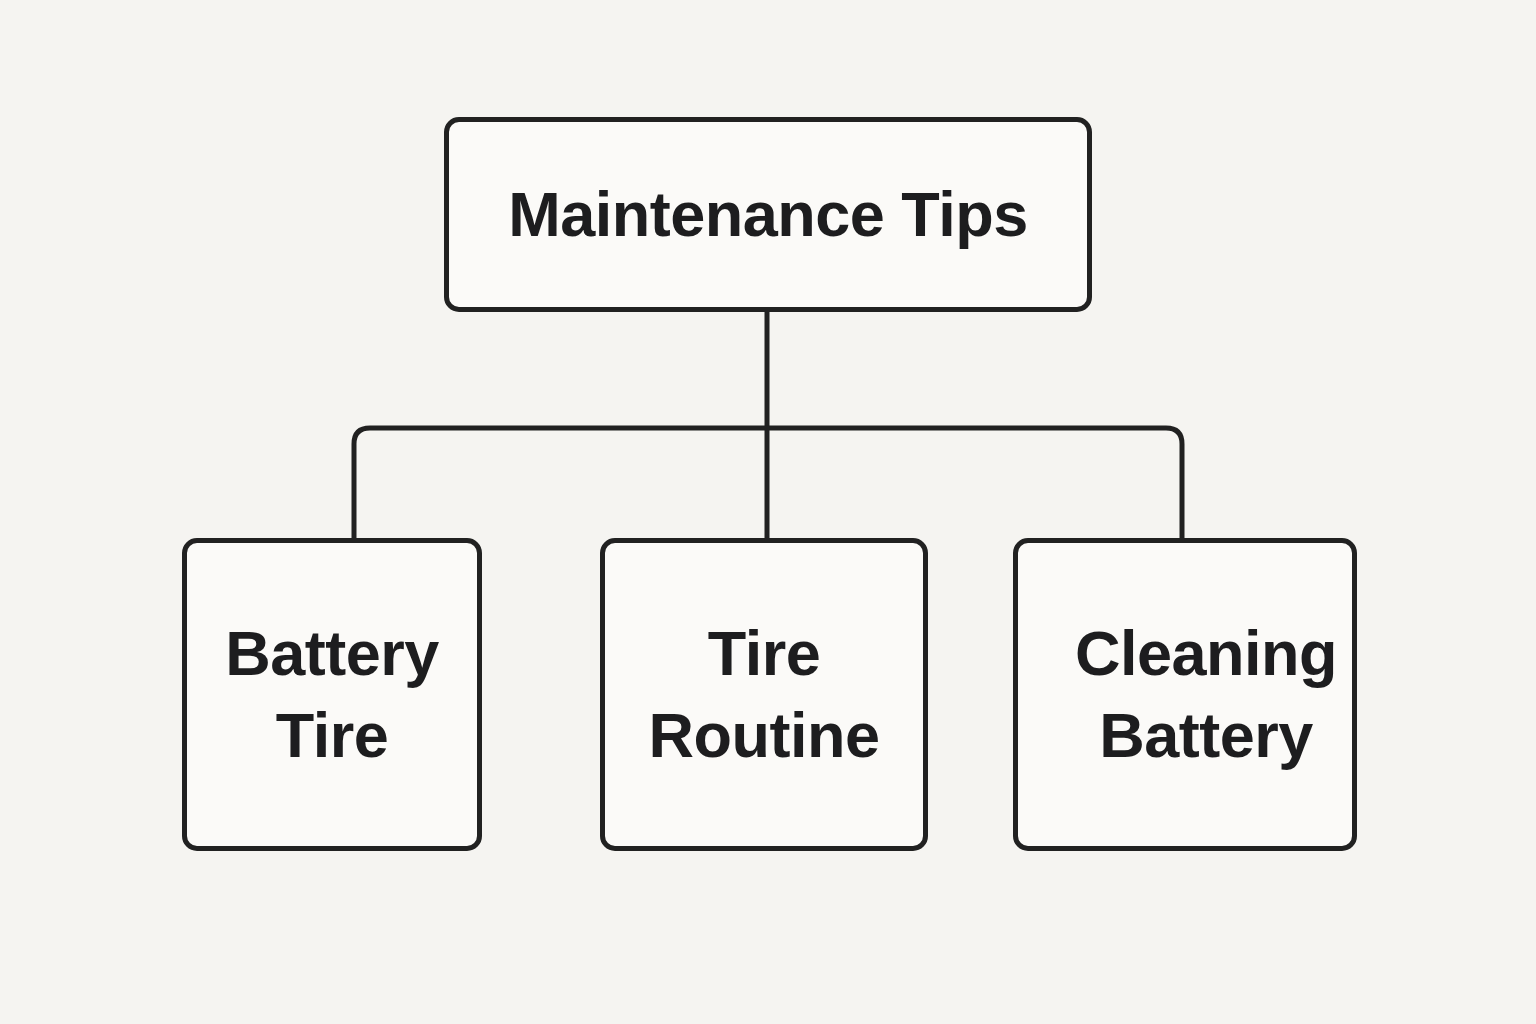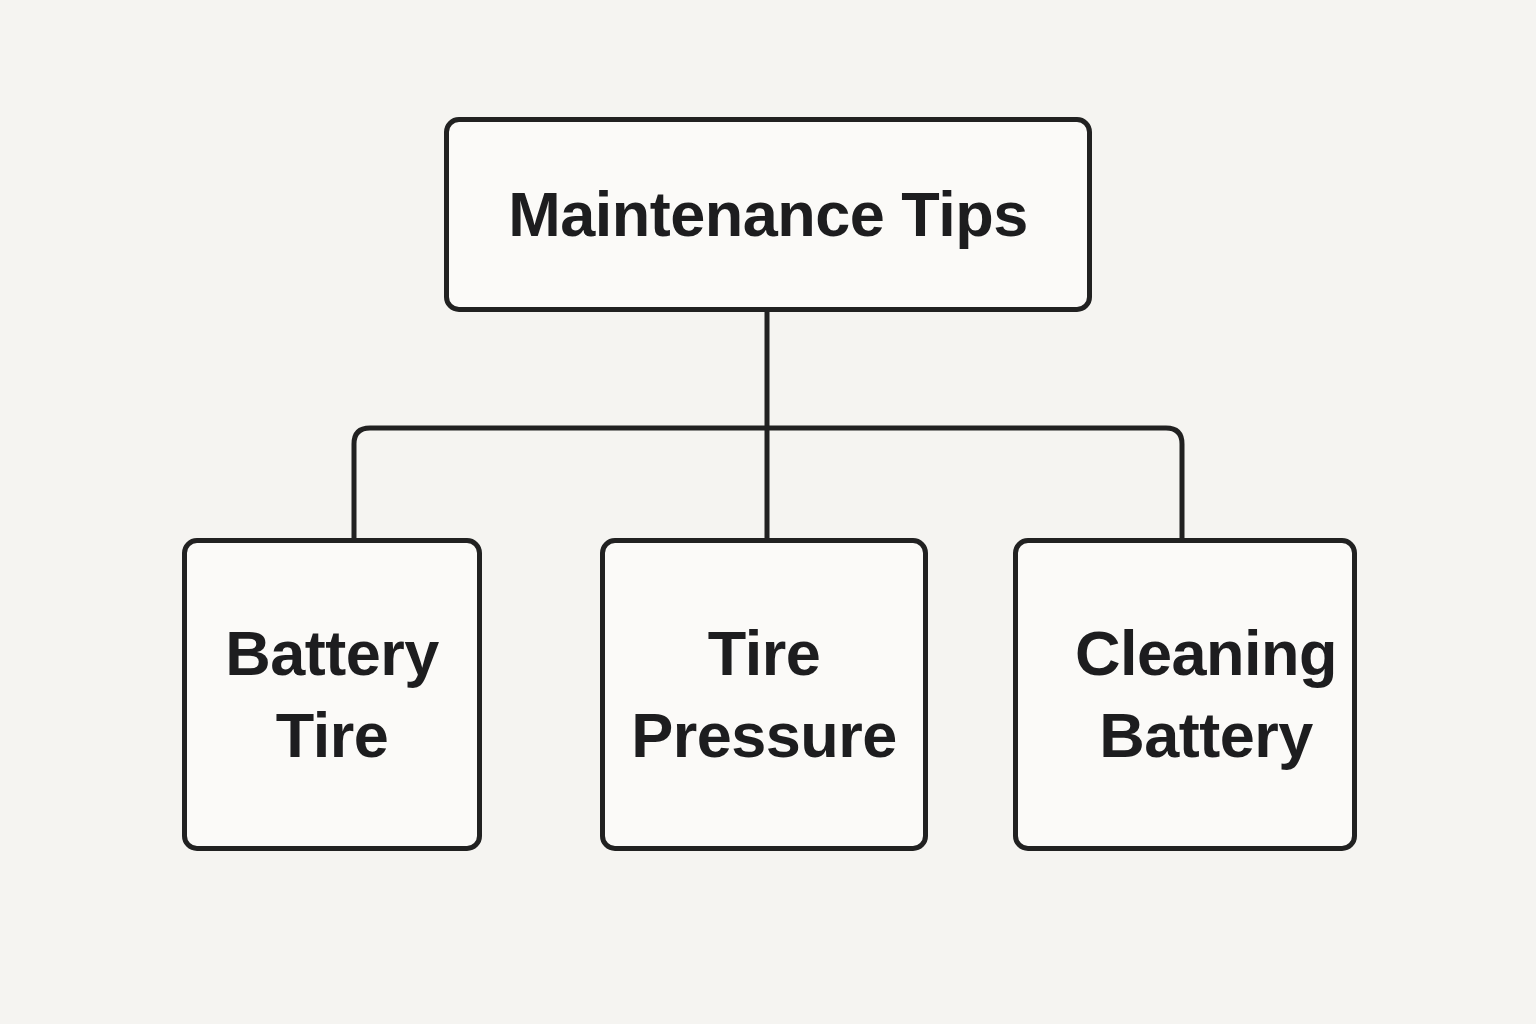--- a/index.html
+++ b/index.html
@@ -107,21 +107,21 @@
   <div class="node" id="node-child-0">
     <span class="node-label">
       <span class="line">Battery</span>
       <span class="line">Tire</span>
     </span>
   </div>
 
   <div class="node" id="node-child-1">
     <span class="node-label">
       <span class="line">Tire</span>
-      <span class="line">Pressure</span>
+      <span class="line">Routine</span>
     </span>
   </div>
 
   <div class="node" id="node-child-2">
     <span class="node-label">
       <span class="line">Cleaning</span>
       <span class="line">Battery</span>
     </span>
   </div>
 

